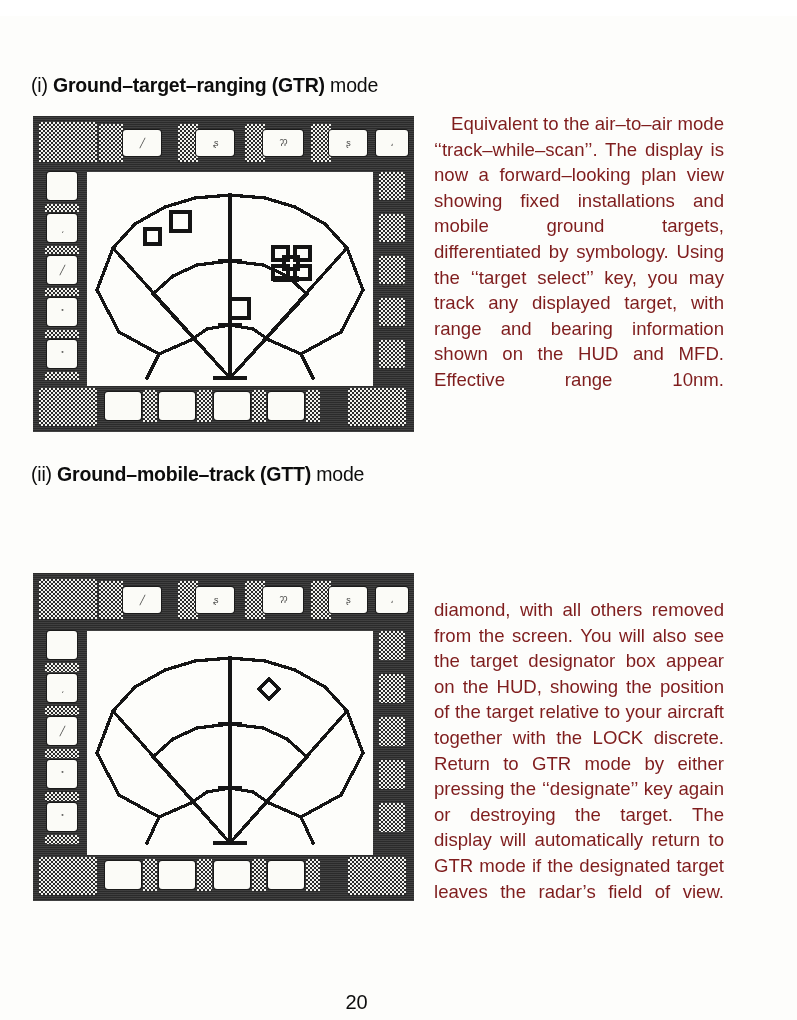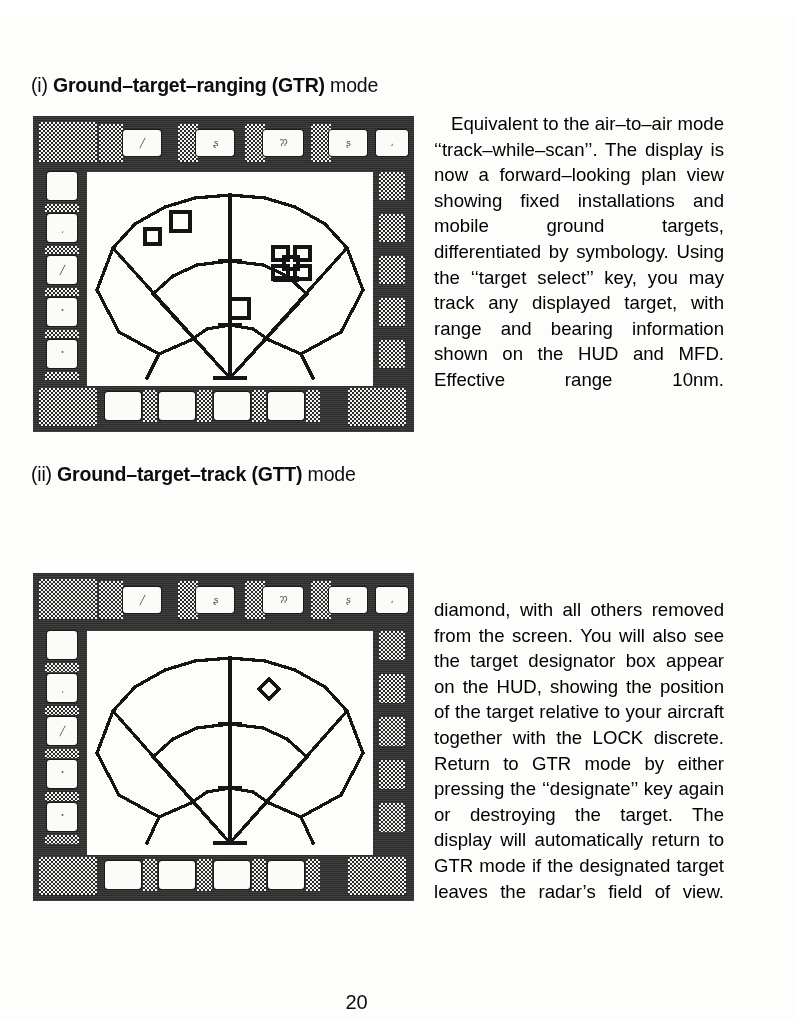--- a/index.html
+++ b/index.html
@@ -38,21 +38,21 @@
   #heading-gtr { left: 31px; top: 58px; }
   #heading-gtt { left: 31px; top: 447px; }
 
   
   .bodytext {
     position: absolute;
     font-size: 18.6px;
     line-height: 25.6px;
     text-align: justify;
     text-justify: inter-word;
-    color: #000000;
+    color: #7f1d1d;
   }
   #para-gtr {
     left: 434px; top: 95px; width: 290px;
   }
   #para-gtt-full {
     left: 31px; top: 484px; width: 693px;
   }
   #para-gtt-right {
     left: 434px; top: 534px; width: 290px; margin-top: 47px;
   }
@@ -270,21 +270,21 @@
               <rect x="186" y="104" width="26" height="6" fill="#141414"></rect>
             </g>
           </g>
         </svg>
       </div>
     </div>
   </div>
 
   <div class="heading" id="heading-gtt">
     <span class="num">(ii)</span>
-    <span class="strong">Ground–target–track (GTT)</span>
+    <span class="strong">Ground–mobile–track (GTT)</span>
     <span class="tail">mode</span>
   </div>
 
 
   <div class="bodytext" id="para-gtt-right">
     <p>diamond, with all others removed from the screen. You will also see the target designator box appear on the HUD, showing the position of the target relative to your aircraft together with the LOCK discrete. Return to GTR mode by either pressing the ‘‘designate’’ key again or destroying the target. The display will automatically return to GTR mode if the designated target leaves the radar’s field of view.</p>
   </div>
 
   <div class="mfd" id="mfd-gtt">
     <div class="mfd-inner">

